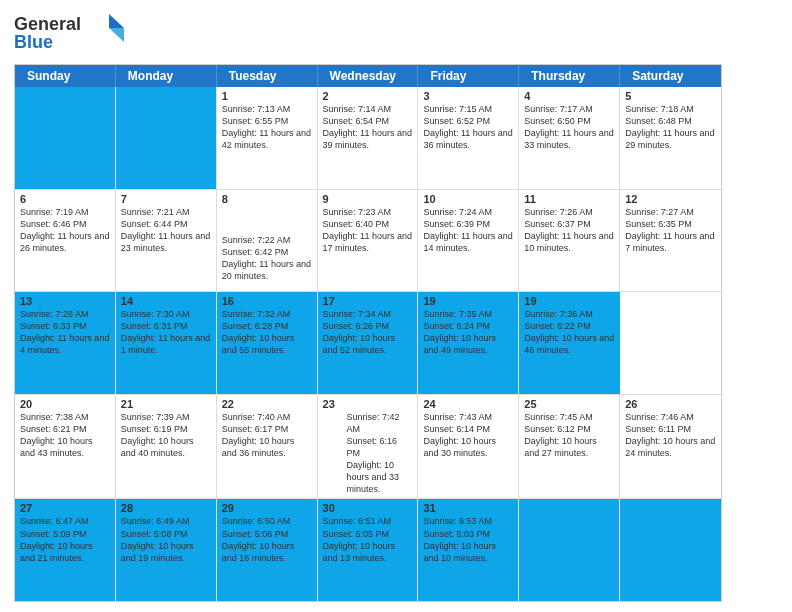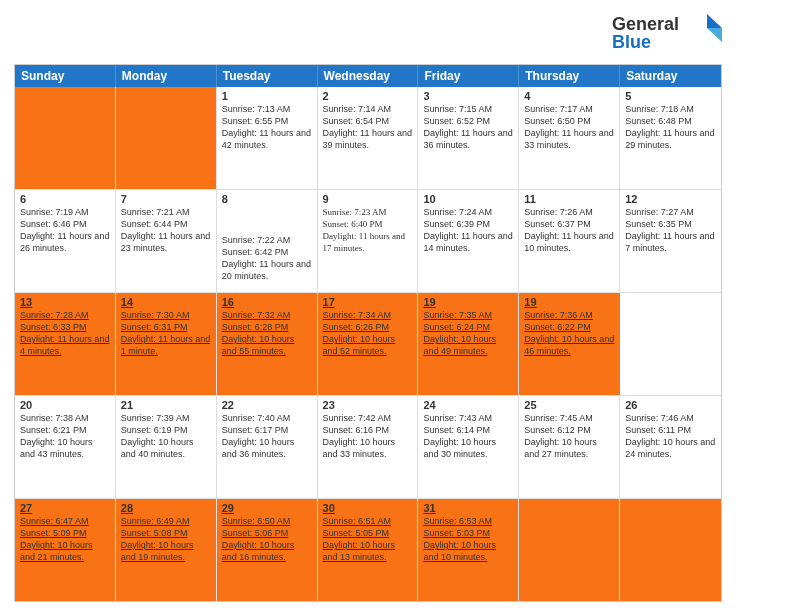--- a/index.html
+++ b/index.html
@@ -9,21 +9,20 @@
       width: 792px;
       height: 612px;
       overflow: hidden;
     }
     .page {
       width: 736px;
       height: 612px;
       padding: 10px 14px 10px 14px;
       display: flex;
       flex-direction: column;
-      align-items: flex-end;
     }
     .header {
       display: flex;
       justify-content: space-between;
       align-items: flex-start;
       margin-bottom: 6px;
     }
     .logo {
       display: flex;
       align-items: center;
@@ -50,21 +49,21 @@
     }
     .cal-header-row {
       display: grid;
       grid-template-columns: repeat(7, 1fr);
       background: #2176c7;
     }
     .cal-header-cell {
       color: #fff;
       font-size: 12px;
       font-weight: bold;
-      padding: 4px 6px;
+      padding: 4px 12px;
       border-right: 1px solid #4a90d4;
       text-align: left;
     }
     .cal-header-cell:last-child { border-right: none; }
     .cal-body {
       flex: 1;
       display: flex;
       flex-direction: column;
     }
     .cal-row {
@@ -78,21 +77,21 @@
       border-right: 1px solid #ddd;
       padding: 3px 5px;
       font-size: 9.5px;
       color: #333;
       vertical-align: top;
       background: #fff;
       min-height: 0;
     }
     .cal-cell:last-child { border-right: none; }
     .cal-cell.empty { background: #f9f9f9; }
-    .cal-cell.shaded { background: #f97316; text-decoration: underline; }
+    .cal-cell.shaded { background: #0ea5e9; }
     .day-num {
       font-size: 11px;
       font-weight: bold;
       display: block;
       margin-bottom: 1px;
     }
     .cell-text {
       font-size: 9px;
       line-height: 1.35;
       color: #333;
@@ -179,21 +178,21 @@
 Daylight: 11 hours and 23 minutes.</div>
           </div>
           <div class="cal-cell">
             <span class="day-num">8</span>
             <div class="cell-text" style="white-space: pre-line; margin-top: 29px;">Sunrise: 7:22 AM
 Sunset: 6:42 PM
 Daylight: 11 hours and 20 minutes.</div>
           </div>
           <div class="cal-cell">
             <span class="day-num">9</span>
-            <div class="cell-text" style="white-space: pre-line; font-family: Liberation Serif, serif;">Sunrise: 7:23 AM
+            <div class="cell-text" style="white-space: pre-line;">Sunrise: 7:23 AM
 Sunset: 6:40 PM
 Daylight: 11 hours and 17 minutes.</div>
           </div>
           <div class="cal-cell">
             <span class="day-num">10</span>
             <div class="cell-text" style="white-space: pre-line;">Sunrise: 7:24 AM
 Sunset: 6:39 PM
 Daylight: 11 hours and 14 minutes.</div>
           </div>
           <div class="cal-cell">
@@ -261,21 +260,21 @@
 Daylight: 10 hours and 40 minutes.</div>
           </div>
           <div class="cal-cell">
             <span class="day-num">22</span>
             <div class="cell-text" style="white-space: pre-line;">Sunrise: 7:40 AM
 Sunset: 6:17 PM
 Daylight: 10 hours and 36 minutes.</div>
           </div>
           <div class="cal-cell">
             <span class="day-num">23</span>
-            <div class="cell-text" style="white-space: pre-line;">Sunrise: 7:42 AM
+            <div class="cell-text" style="white-space: pre-line; margin-left: 24px;">Sunrise: 7:42 AM
 Sunset: 6:16 PM
 Daylight: 10 hours and 33 minutes.</div>
           </div>
           <div class="cal-cell">
             <span class="day-num">24</span>
             <div class="cell-text" style="white-space: pre-line;">Sunrise: 7:43 AM
 Sunset: 6:14 PM
 Daylight: 10 hours and 30 minutes.</div>
           </div>
           <div class="cal-cell">

